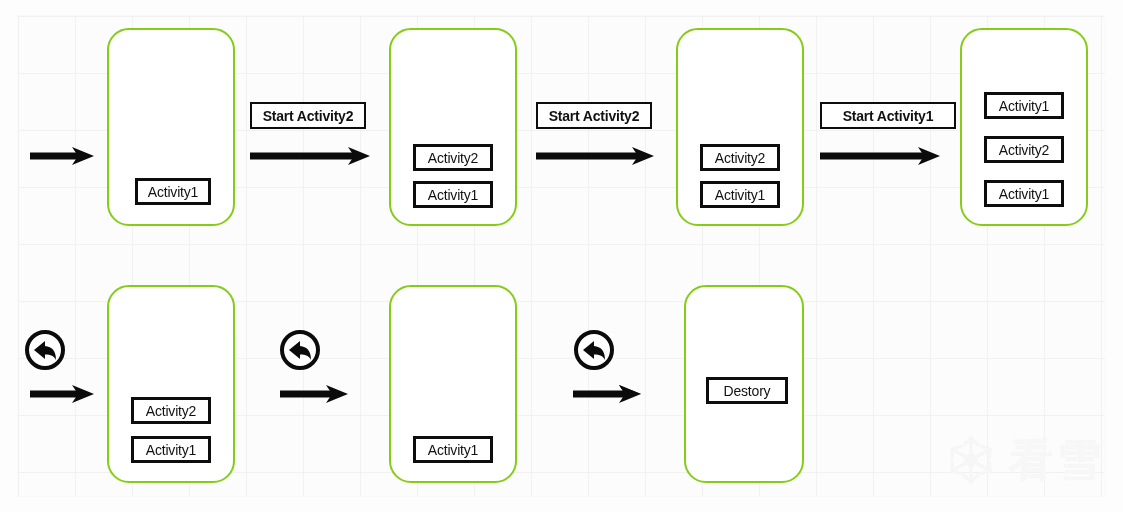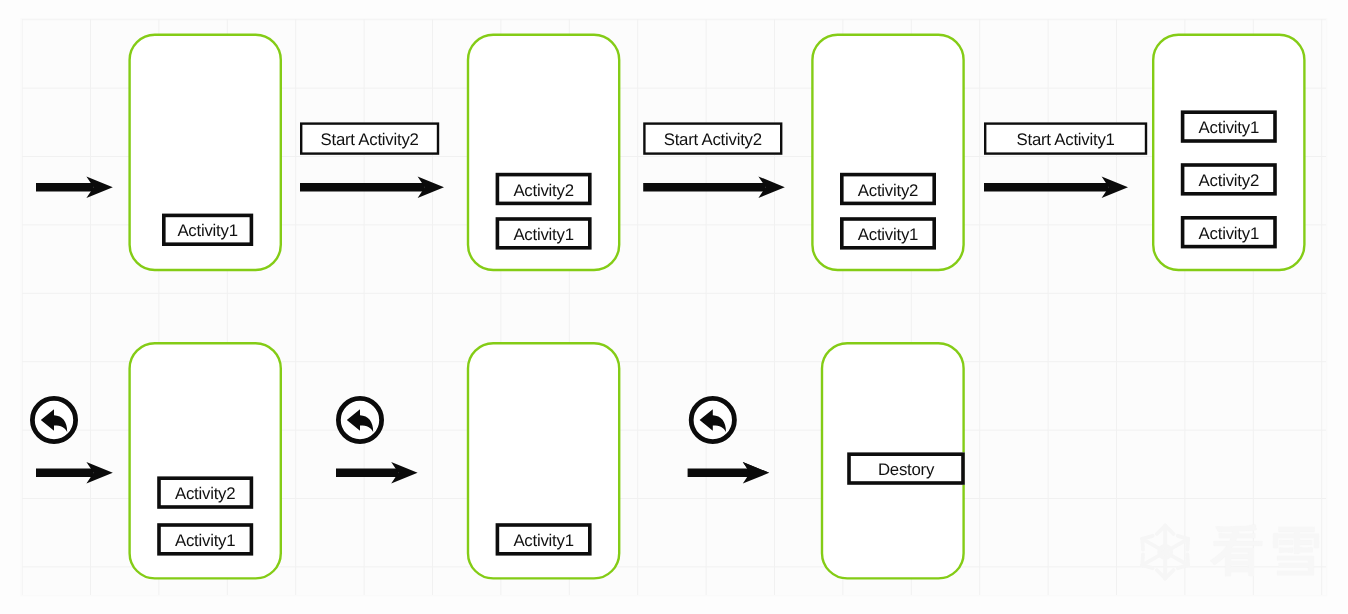--- a/index.html
+++ b/index.html
@@ -69,20 +69,21 @@
     background: #ffffff;
     border: 2.5px solid #0d0d0d;
     box-sizing: border-box;
     display: flex;
     align-items: center;
     justify-content: center;
     font-size: 14px;
     color: #111111;
     letter-spacing: -0.2px;
     white-space: nowrap;
+    font-weight: bold;
   }
 
   
   .arrow {
     position: absolute;
     height: 22px;
   }
   .arrow svg { display: block; overflow: visible; }
 
   
@@ -223,21 +224,21 @@
 
   <div class="arrow" style="left:573px; top:383px; width:70px;">
     <svg width="70" height="22" viewBox="0 0 70 22">
       <path d="M0 11 L52 11" stroke="#0b0b0b" stroke-width="7" fill="none"></path>
       <path d="M46 2 L68 11 L52 11 L52 11 Z" fill="#0b0b0b"></path>
       <path d="M46 2 L68 11 L46 20 L52 11 Z" fill="#0b0b0b"></path>
     </svg>
   </div>
 
   <div class="phone" style="left:684px; top:285px; width:120px; height:198px;">
-    <div class="chip" style="left:20px; top:90px; width:98px; height:27px;">Destory</div>
+    <div class="chip" style="left:20px; top:90px; width:82px; height:27px;">Destory</div>
   </div>
 
   <div id="watermark">
     <svg class="wm-snow" width="56" height="56" viewBox="0 0 56 56">
       <g stroke="#f6f6f6" stroke-width="3.2" stroke-linecap="round" fill="none">
         <line x1="28" y1="6" x2="28" y2="50"></line>
         <line x1="8.9" y1="17" x2="47.1" y2="39"></line>
         <line x1="8.9" y1="39" x2="47.1" y2="17"></line>
         <line x1="28" y1="6" x2="21" y2="13"></line>
         <line x1="28" y1="6" x2="35" y2="13"></line>

